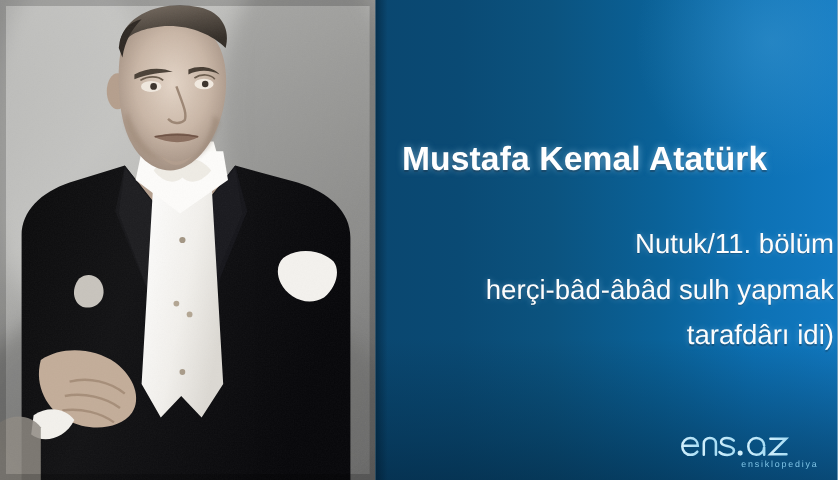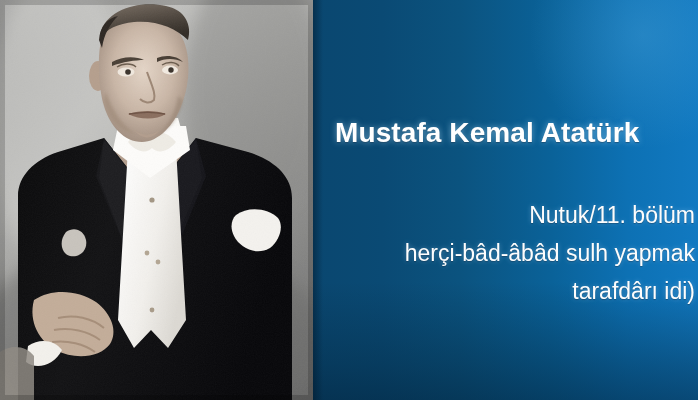--- a/index.html
+++ b/index.html
@@ -96,21 +96,21 @@
     font-size: 28px;
     font-weight: bold;
     line-height: 34px;
     color: #ffffff;
     letter-spacing: 0.1px;
     text-shadow: 0 0 6px rgba(180,225,255,0.55), 0 1px 1px rgba(0,24,45,0.45);
     white-space: nowrap;
   }
   .subtitle {
     position: absolute;
-    top: 196px;
+    top: 184px;
     left: 0;
     width: 360px;
   }
   .sub-line {
     font-size: 23px;
     font-weight: normal;
     line-height: 38px;
     color: #fdfdfd;
     white-space: nowrap;
     text-shadow: 0 0 5px rgba(170,215,250,0.42), 0 1px 1px rgba(0,24,45,0.40);
@@ -277,15 +277,45 @@
     <div class="text-wrap">
       <h1 class="title">Mustafa Kemal Atatürk</h1>
 
       <div class="subtitle">
         <div class="sub-line">Nutuk/11. bölüm</div>
         <div class="sub-line">herçi-bâd-âbâd sulh yapmak</div>
         <div class="sub-line">tarafdârı idi)</div>
       </div>
     </div>
 
+    <div class="logo">
+      <svg viewBox="0 0 122 40">
+        <defs>
+          <linearGradient id="lg" x1="0" y1="0" x2="1" y2="0">
+            <stop offset="0%" stop-color="#cfeefb"></stop>
+            <stop offset="100%" stop-color="#a9ddf4"></stop>
+          </linearGradient>
+        </defs>
+        <g fill="none" stroke="url(#lg)" stroke-width="2.1" stroke-linecap="round">
+
+          <path d="M5 17.5 L17.5 17.5 C17.5 13.4 14.7 11 11.2 11 C7.6 11 4.6 13.9 4.6 18
+                   C4.6 22.2 7.7 25 11.4 25 C13.9 25 15.9 24 17.1 22.4"></path>
+
+          <path d="M22.5 25 L22.5 15.5 C22.5 12.8 24.8 11 27.6 11 C30.4 11 32.6 12.8 32.6 15.6 L32.6 25"></path>
+
+          <path d="M47.5 13.2 C46 11.7 43.8 11 41.6 11 C38.8 11 36.9 12.4 36.9 14.3
+                   C36.9 16.2 38.7 17 41.8 17.6 C45.2 18.2 47.6 19.1 47.6 21.4
+                   C47.6 23.6 45.2 25.1 42 25.1 C39.4 25.1 37.1 24.3 35.6 22.7"></path>
+
+          <path d="M72.8 17.5 C72.8 13.7 69.9 11 66.2 11 C62.5 11 59.6 13.9 59.6 18
+                   C59.6 22.1 62.5 25 66.2 25 C69.9 25 72.8 22.3 72.8 18.4 L72.8 25"></path>
+
+          <path d="M78 11.6 L91 11.6 L78 24.6 L91.4 24.6"></path>
+        </g>
+
+        <circle cx="52.8" cy="23.6" r="2.1" fill="#cfeefb"></circle>
+
+        <text x="118" y="35" text-anchor="end" font-family="Liberation Sans, sans-serif" font-size="7.4" letter-spacing="1.5" fill="#7fc4e6">ensiklopediya</text>
+      </svg>
+    </div>
   </div>
 
 </div>
 
 </body></html>

